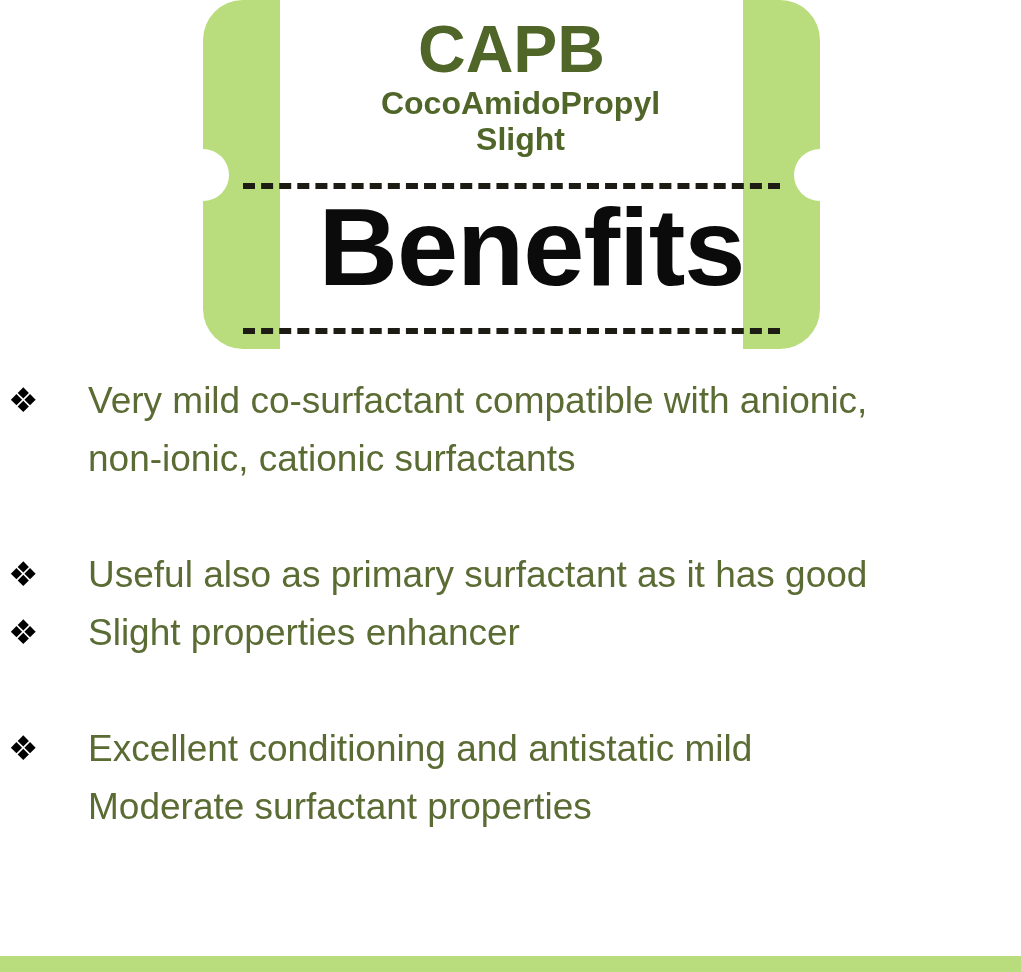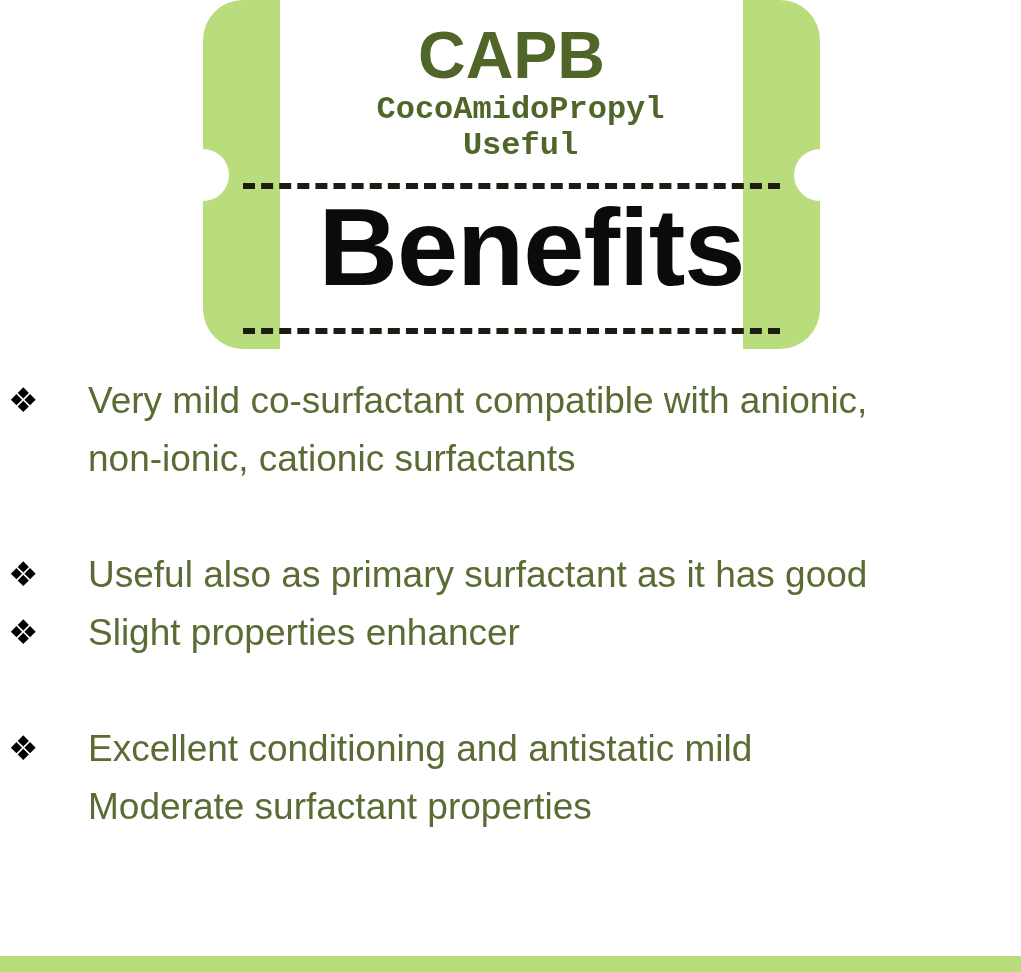--- a/index.html
+++ b/index.html
@@ -83,24 +83,24 @@
     text-align: center;
     z-index: 3;
   }
   .capb-title {
     font-family: "Liberation Sans", sans-serif;
     font-weight: bold;
     font-size: 66px;
     line-height: 1.0;
     color: #4f6628;
     letter-spacing: 0px;
-    margin-top: 22px;
+    margin-top: 16px;
   }
   .capb-subtitle {
-    font-family: Liberation Mono, monospace;
+    font-family: Liberation Sans, sans-serif;
     font-weight: bold;
     font-size: 32px;
     line-height: 1.12;
     color: #4f6628;
     margin-top: 4px;
     padding-left: 18px;
   }
 
   .benefits-word {
     position: absolute;
@@ -175,21 +175,21 @@
   <div class="notch notch-left"></div>
   <div class="notch notch-right"></div>
 
   <div class="ticket-dash top"></div>
   <div class="ticket-dash bottom"></div>
 
   <div class="ticket-head">
     <div class="capb-title">CAPB</div>
     <div class="capb-subtitle">
       <div>CocoAmidoPropyl</div>
-      <div>Useful</div>
+      <div>Slight</div>
     </div>
   </div>
 
   <div class="benefits-word">Benefits</div>
 </div>
 
 <div id="benefits-list">
 
   <div class="bullet-group">
     <div class="bullet-marker">❖</div>

